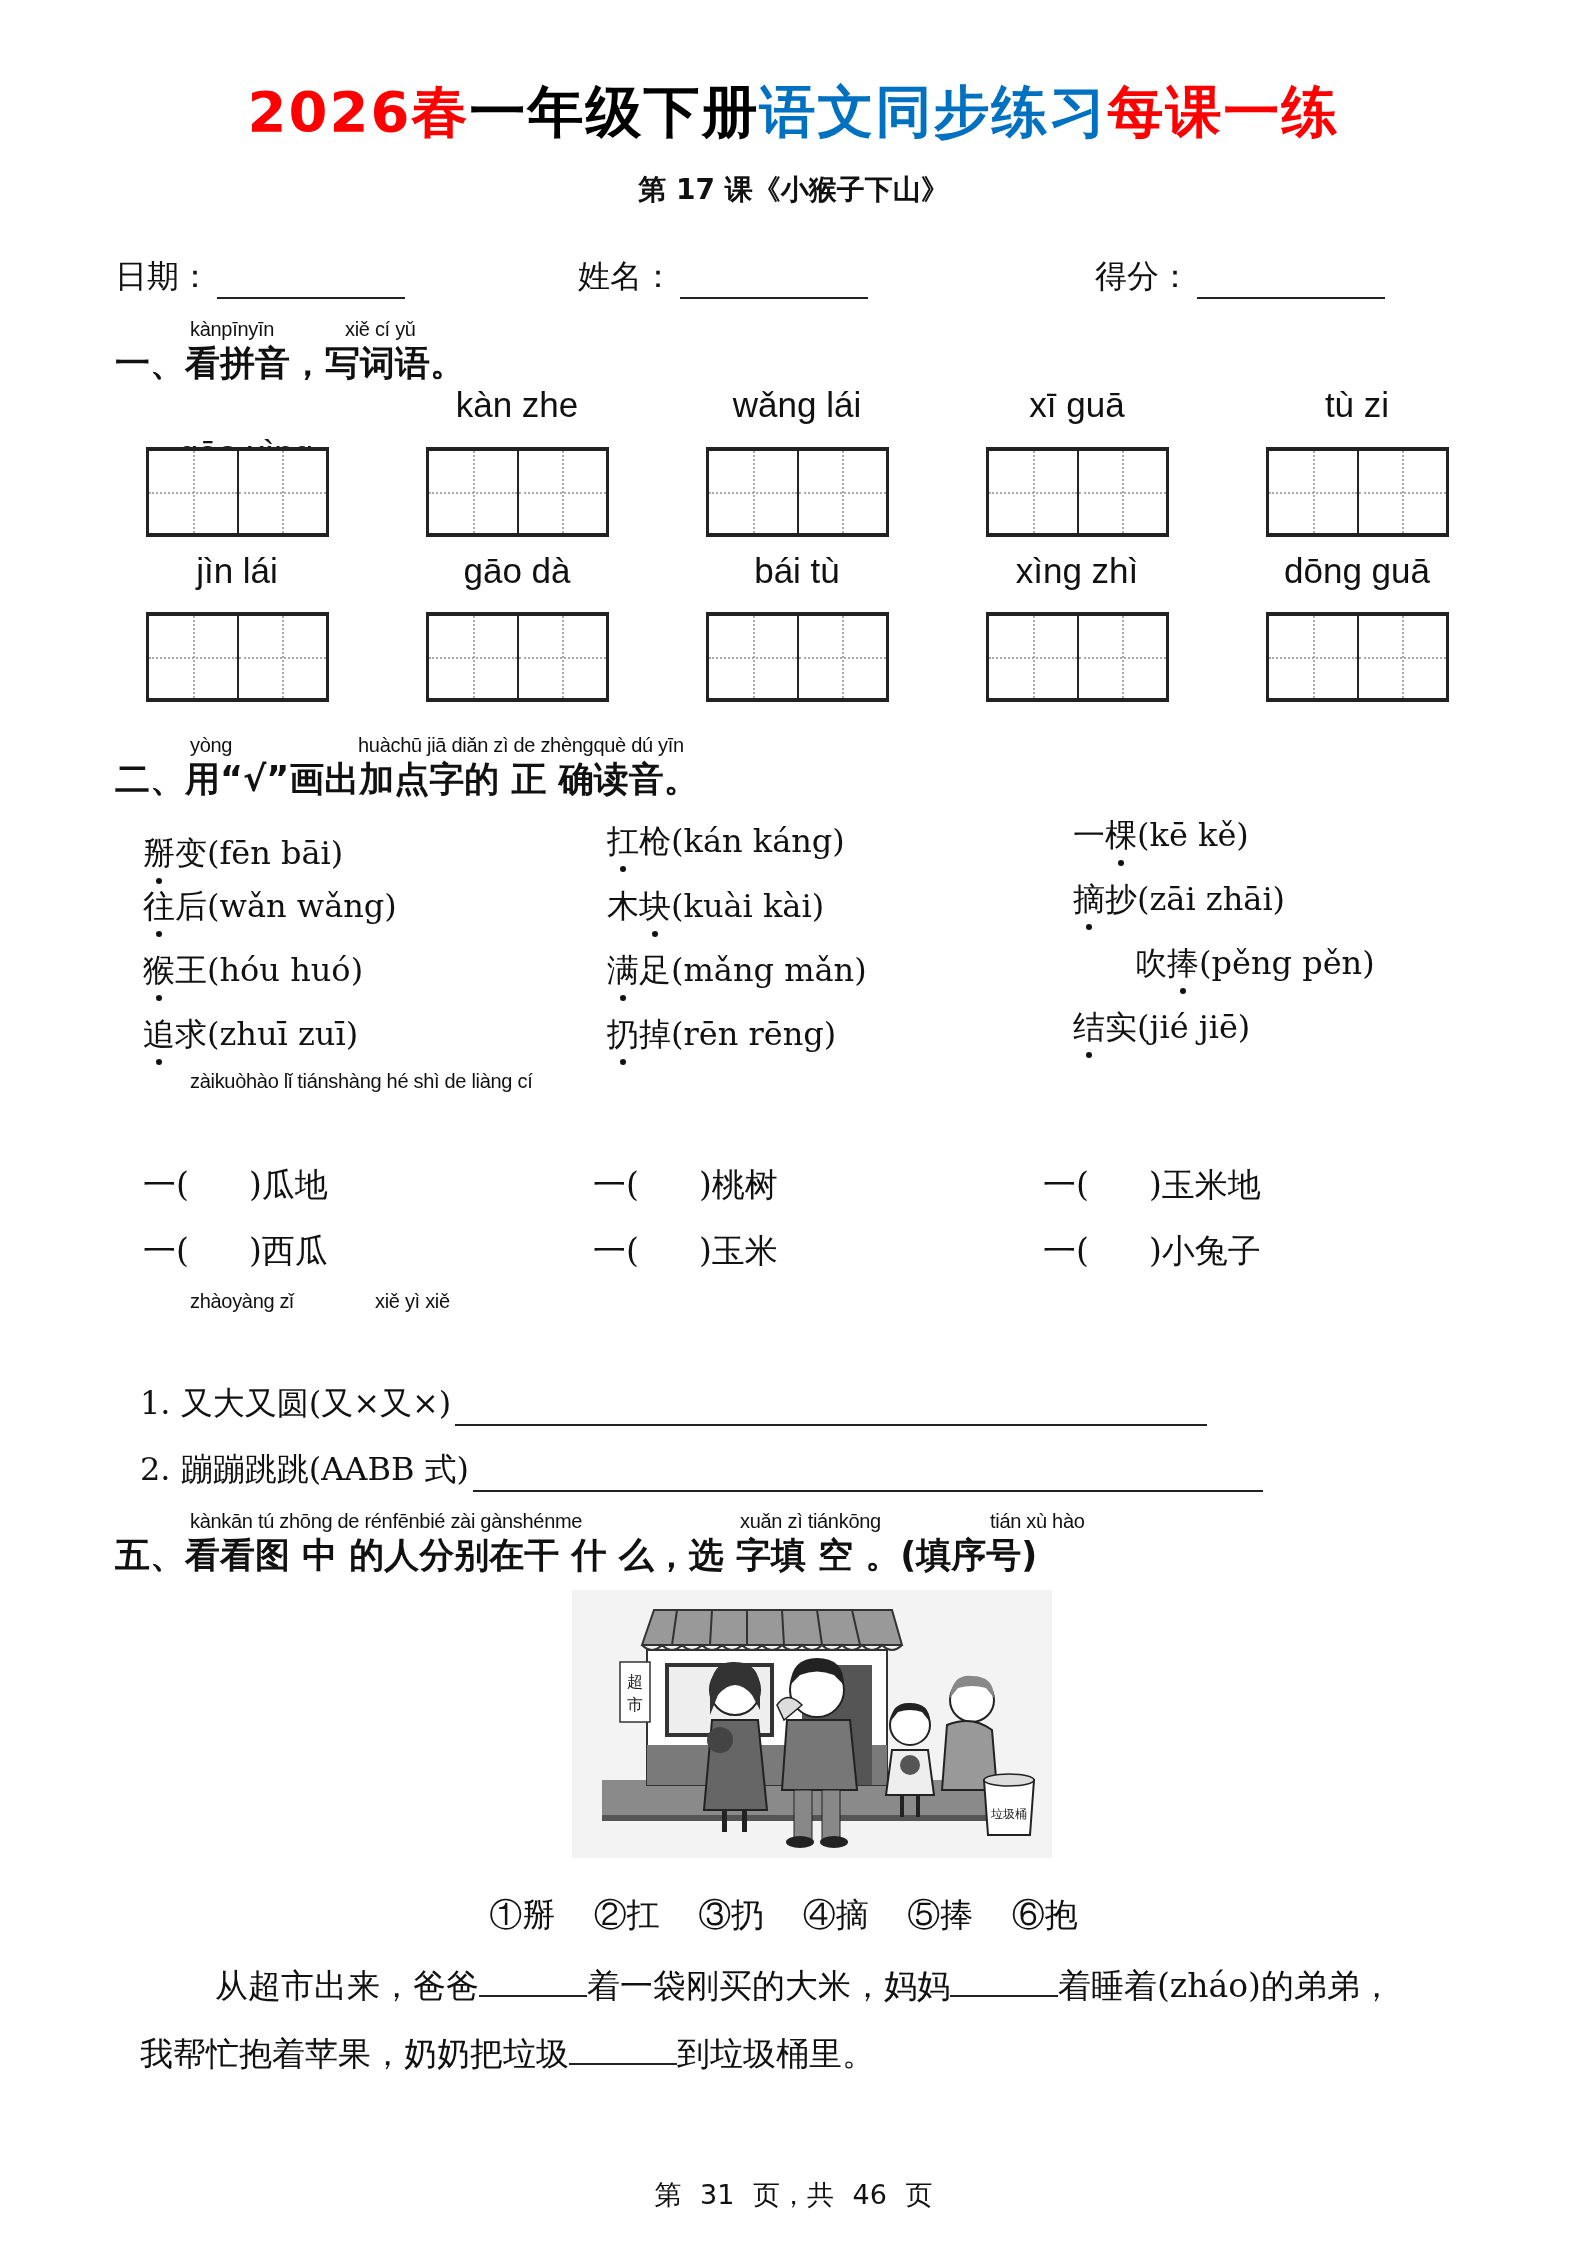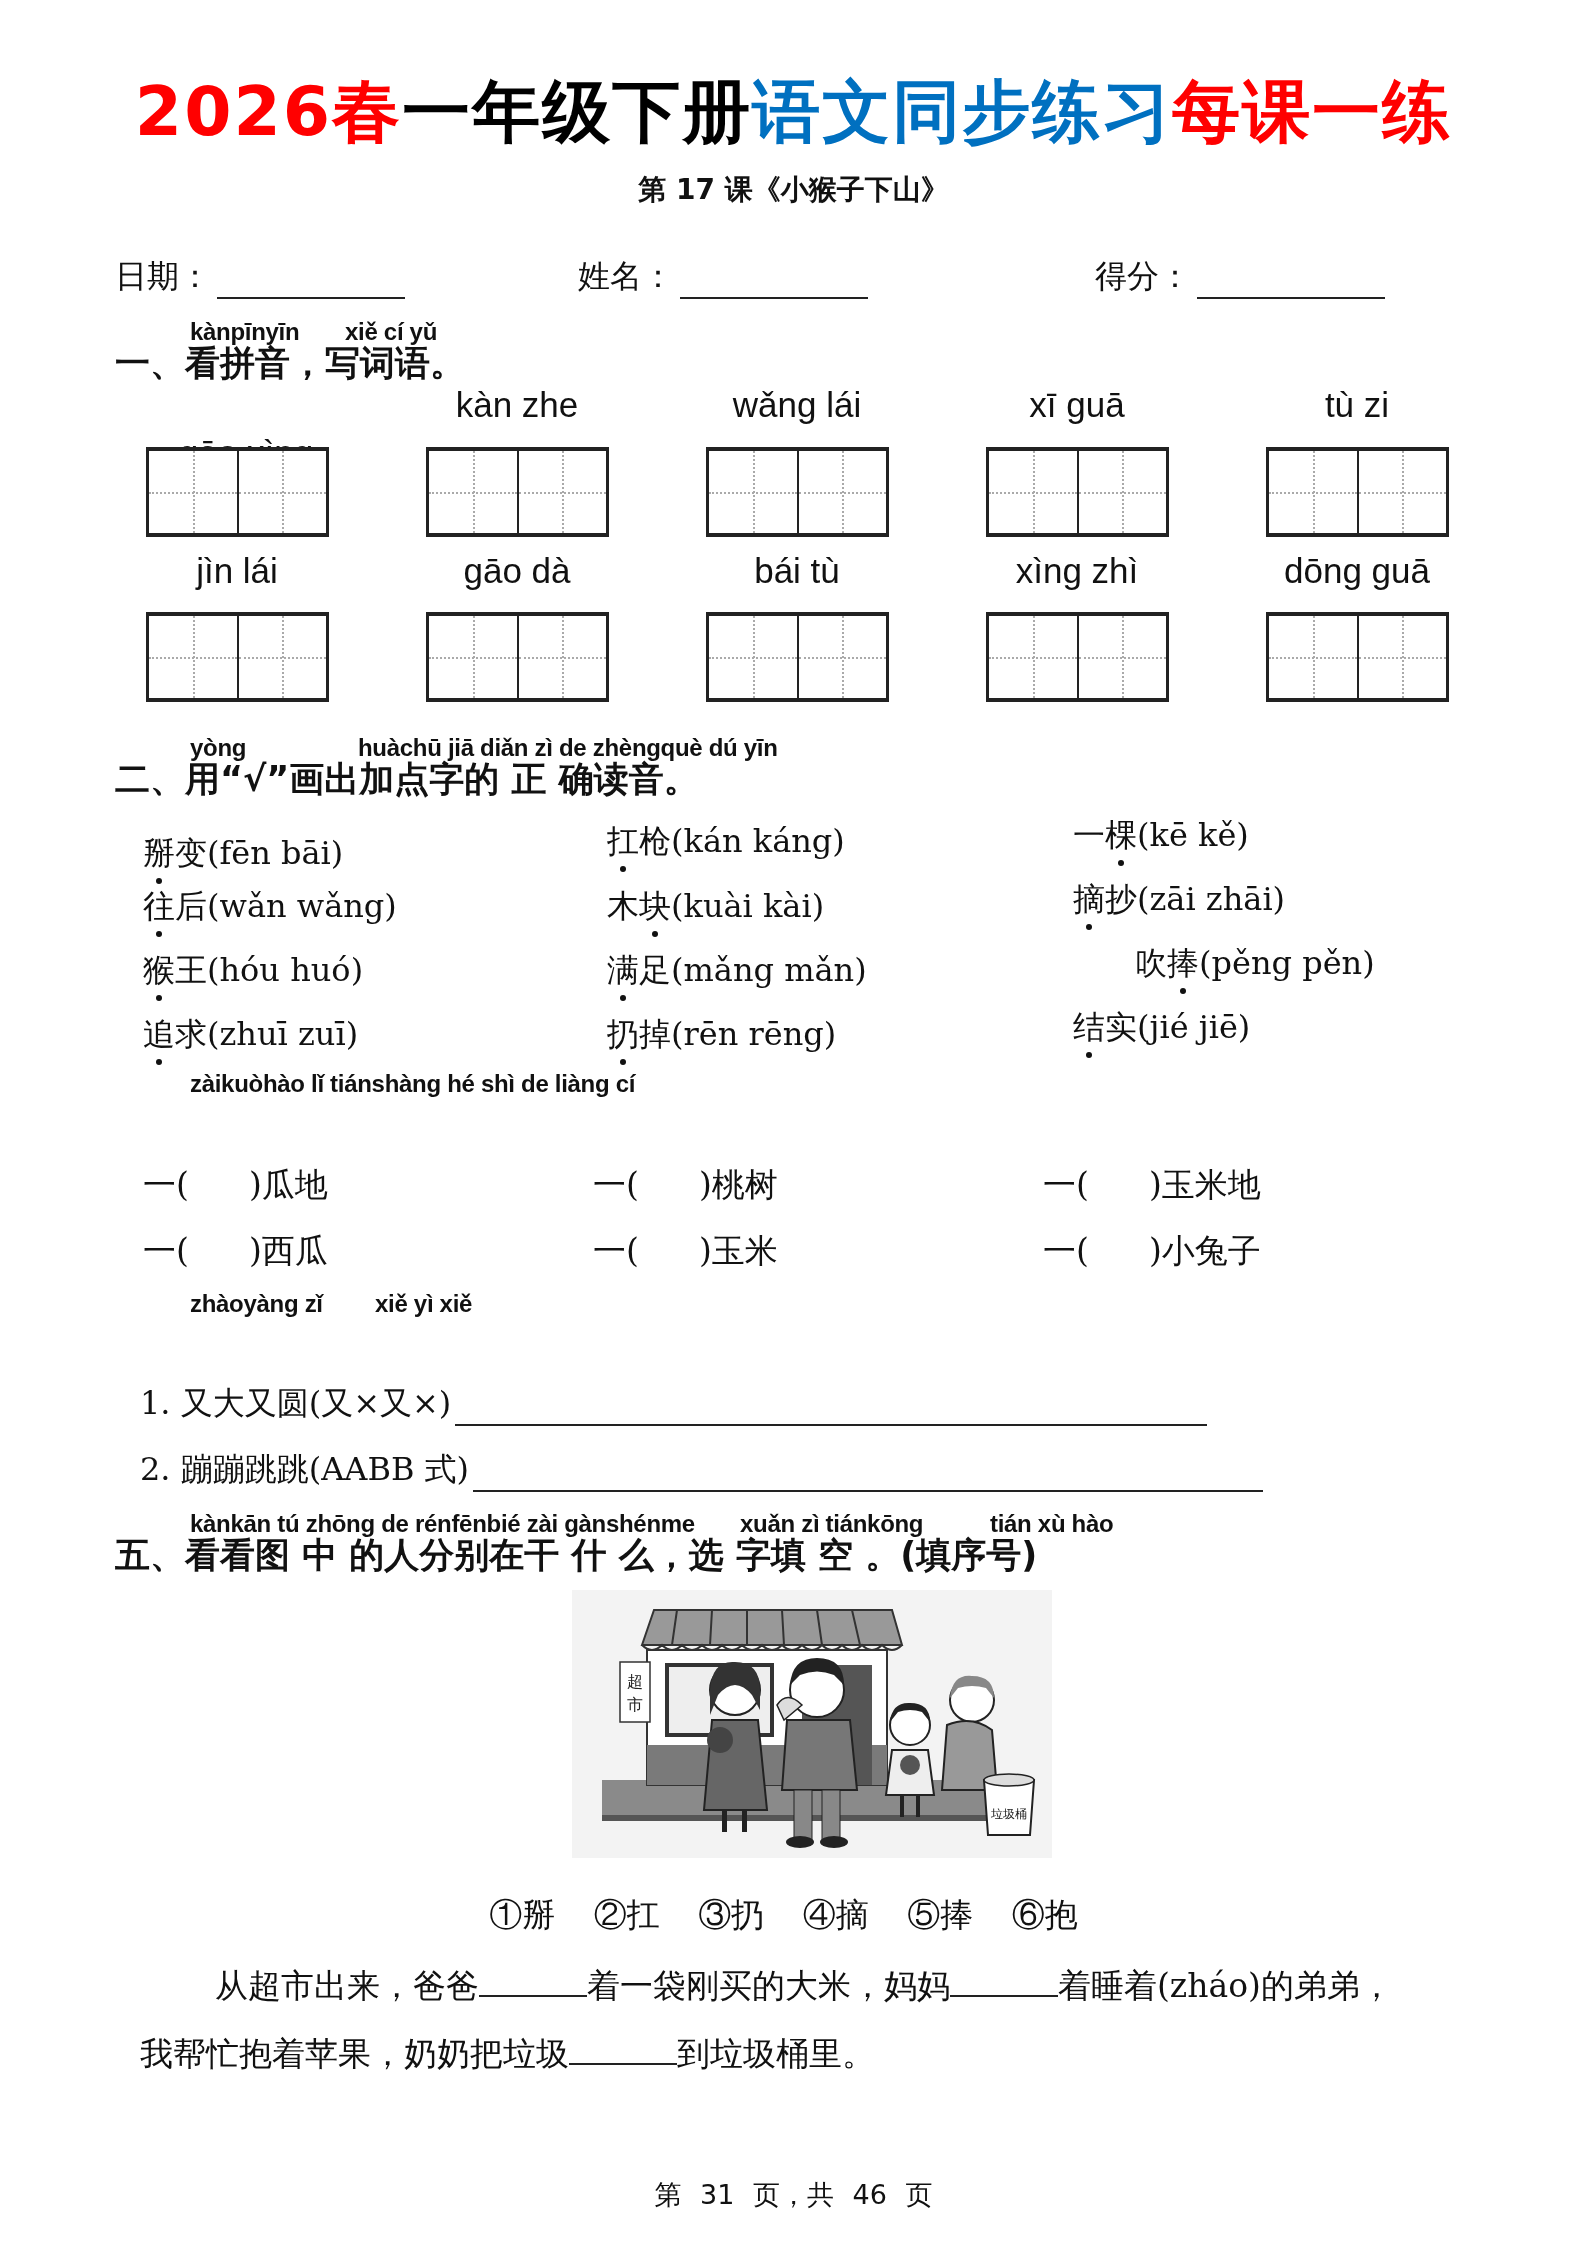--- a/index.html
+++ b/index.html
@@ -1,32 +1,32 @@
 <!DOCTYPE html>
 <html><head>
 <meta charset="utf-8">
 <style>
   html, body { margin: 0; padding: 0; background: #ffffff; }
   body { width: 1587px; height: 2245px; position: relative; overflow: hidden;
          font-family: "DejaVu Serif", "Liberation Serif", serif; color: #111; }
   .abs { position: absolute; }
   .title { left: 0; width: 1587px; top: 62px; text-align: center;
            font-family: "DejaVu Sans", "Liberation Sans", sans-serif; font-weight: bold;
-           font-size: 68px; letter-spacing: 2px; line-height: 100px; white-space: nowrap; }
+           font-size: 56px; letter-spacing: 2px; line-height: 100px; white-space: nowrap; }
   .title span { display: inline-block; }
   .subtitle { left: 0; width: 1587px; top: 165px; text-align: center;
               font-family: "DejaVu Sans", "Liberation Sans", sans-serif; font-weight: bold;
               font-size: 28px; line-height: 50px; }
   .info-row { top: 255px; left: 115px; width: 1360px; height: 50px;
               font-family: "DejaVu Sans", "Liberation Sans", sans-serif; font-size: 32px; }
   .info-item { position: absolute; top: 0; display: flex; align-items: flex-end; }
   .info-item .blank { display: inline-block; width: 188px; border-bottom: 2px solid #222;
                       height: 38px; margin-left: 6px; }
   .sec-head { left: 115px; font-family: "DejaVu Sans", "Liberation Sans", sans-serif; }
-  .sec-head .py { position: absolute; top: 0; font-size: 24px; font-weight: bold; white-space: nowrap;
+  .sec-head .py { position: absolute; top: 0; font-size: 20px; font-weight: normal; white-space: nowrap;
                   font-family: "Liberation Sans", sans-serif; letter-spacing: -0.3px; }
   .sec-head .txt { position: absolute; top: 22px; left: 0; font-size: 35px; white-space: nowrap;
                    font-weight: bold; }
   .py-label { font-family: "Liberation Sans", sans-serif; font-size: 35px; text-align: center;
               width: 200px; white-space: nowrap; }
   .tian { width: 183px; height: 90px; border: 3px solid #222; border-top-width: 4px; border-bottom-width: 4px;
           box-sizing: border-box; display: flex; background: #fff; }
   .tian .cell { flex: 1; position: relative; }
   .tian .cell + .cell { border-left: 2px solid #222; }
   .tian .cell::before { content: ""; position: absolute; left: 50%; top: 0; bottom: 0;

